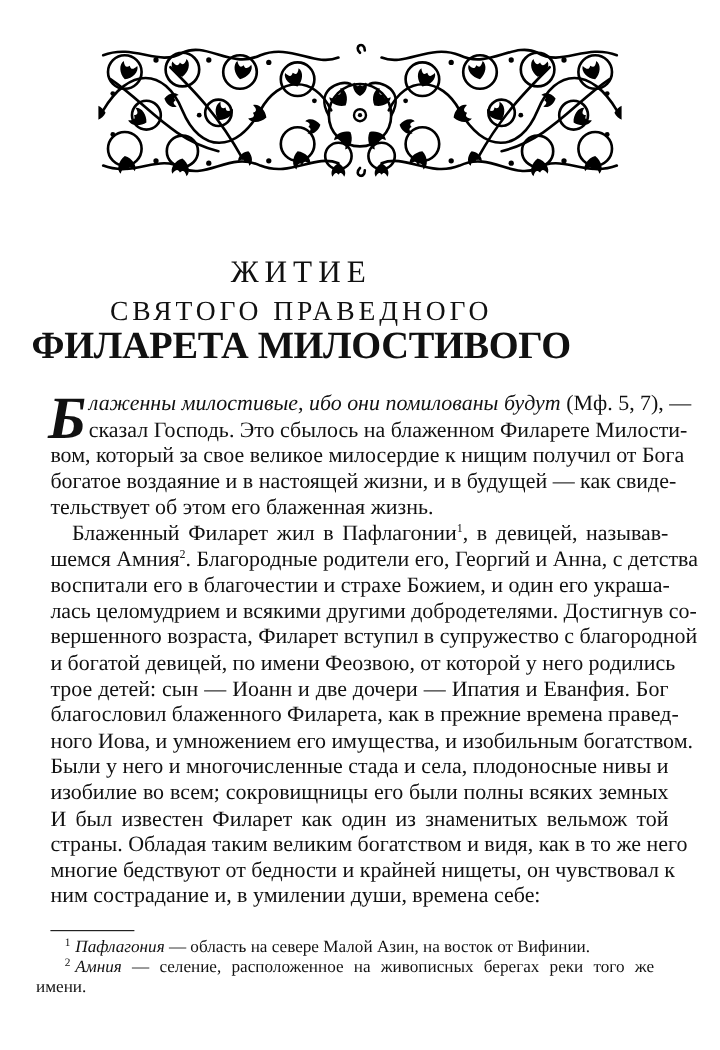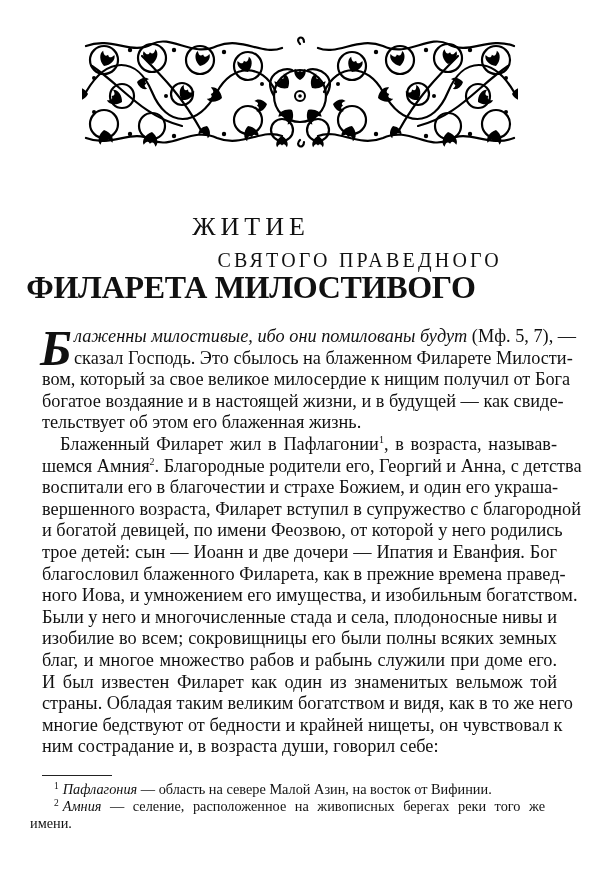--- a/index.html
+++ b/index.html
@@ -3,21 +3,21 @@
   <meta charset="utf-8">
   <style>
     html, body { margin: 0; padding: 0; background: #ffffff; }
     body {
       width: 600px; height: 875px; position: relative; overflow: hidden;
       font-family: "Liberation Serif", "DejaVu Serif", serif; color: #111;
     }
     .ornament { position: absolute; left: 82px; top: 36px; width: 436px; height: 112px; }
     .title-block { position: absolute; left: 0; width: 502px; text-align: center; }
     .t1 { top: 212px; font-size: 26px; letter-spacing: 5px; line-height: 30px; }
-    .t2 { top: 248px; font-size: 20px; letter-spacing: 3.2px; line-height: 24px; text-align: right; }
+    .t2 { top: 248px; font-size: 23px; letter-spacing: 3.2px; line-height: 24px; }
     .t3 { top: 272px; font-size: 32px; font-weight: bold; line-height: 30px; letter-spacing: -0.3px; }
 
     .body-text {
       position: absolute; left: 42px; top: 326px; width: 515px;
       font-size: 18.3px; line-height: 21.6px;
     }
     .line {
       display: block; height: 21.6px; white-space: nowrap;
       text-align: justify; text-align-last: justify;
     }
@@ -157,35 +157,35 @@
 <div class="title-block t3">ФИЛАРЕТА МИЛОСТИВОГО</div>
 
 <div class="body-text">
   <span class="dropcap">Б</span>
   <span class="line dc"><span class="it">лаженны милостивые, ибо они помилованы будут</span><span> (Мф. 5, 7), —</span></span>
   <span class="line dc">сказал Господь. Это сбылось на блаженном Филарете Милости-</span>
   <span class="line">вом, который за свое великое милосердие к нищим получил от Бога</span>
   <span class="line">богатое воздаяние и в настоящей жизни, и в будущей — как свиде-</span>
   <span class="line last">тельствует об этом его блаженная жизнь.</span>
 
-  <span class="line indent"><span>Блаженный Филарет жил в Пафлагонии</span><sup>1</sup><span>, в возраста, называв-</span></span>
+  <span class="line indent"><span>Блаженный Филарет жил в Пафлагонии</span><sup>1</sup><span>, в девицей, называв-</span></span>
   <span class="line"><span>шемся Амния</span><sup>2</sup><span>. Благородные родители его, Георгий и Анна, с детства</span></span>
   <span class="line">воспитали его в благочестии и страхе Божием, и один его украша-</span>
+  <span class="line">лась целомудрием и всякими другими добродетелями. Достигнув со-</span>
   <span class="line">вершенного возраста, Филарет вступил в супружество с благородной</span>
   <span class="line">и богатой девицей, по имени Феозвою, от которой у него родились</span>
   <span class="line">трое детей: сын — Иоанн и две дочери — Ипатия и Еванфия. Бог</span>
   <span class="line">благословил блаженного Филарета, как в прежние времена правед-</span>
   <span class="line">ного Иова, и умножением его имущества, и изобильным богатством.</span>
   <span class="line">Были у него и многочисленные стада и села, плодоносные нивы и</span>
   <span class="line">изобилие во всем; сокровищницы его были полны всяких земных</span>
-  <span class="line">благ, и многое множество рабов и рабынь служили при доме его.</span>
   <span class="line">И был известен Филарет как один из знаменитых вельмож той</span>
   <span class="line">страны. Обладая таким великим богатством и видя, как в то же него</span>
   <span class="line">многие бедствуют от бедности и крайней нищеты, он чувствовал к</span>
-  <span class="line last">ним сострадание и, в возраста души, говорил себе:</span>
+  <span class="line last">ним сострадание и, в умилении души, времена себе:</span>
 </div>
 
 <div class="fn-rule"></div>
 <div class="footnotes">
   <span class="fn-line indent last"><span class="fn-num">1</span><span class="it">Пафлагония</span><span> — область на севере Малой Азин, на восток от Вифинии.</span></span>
   <span class="fn-line indent"><span class="fn-num">2</span><span class="it">Амния</span><span> — селение, расположенное на живописных берегах реки того же</span></span>
   <span class="fn-line last">имени.</span>
 </div>
 
 </body></html>

